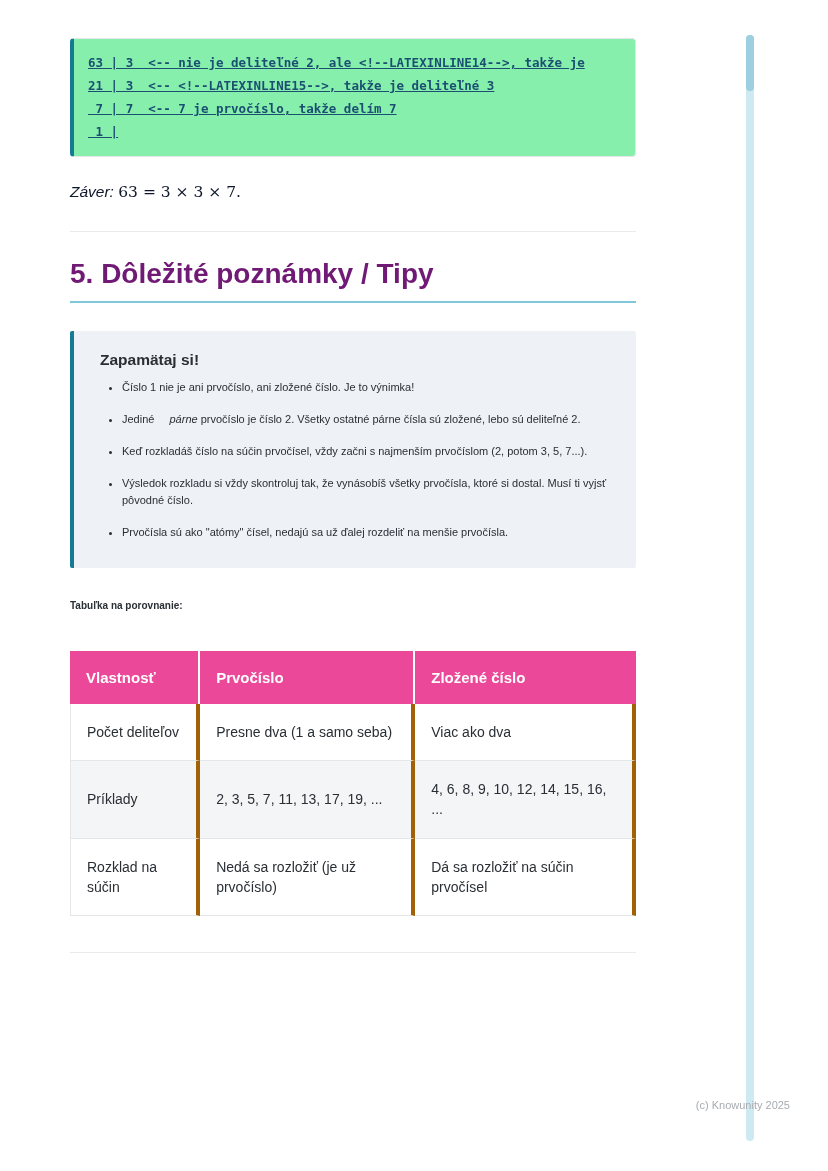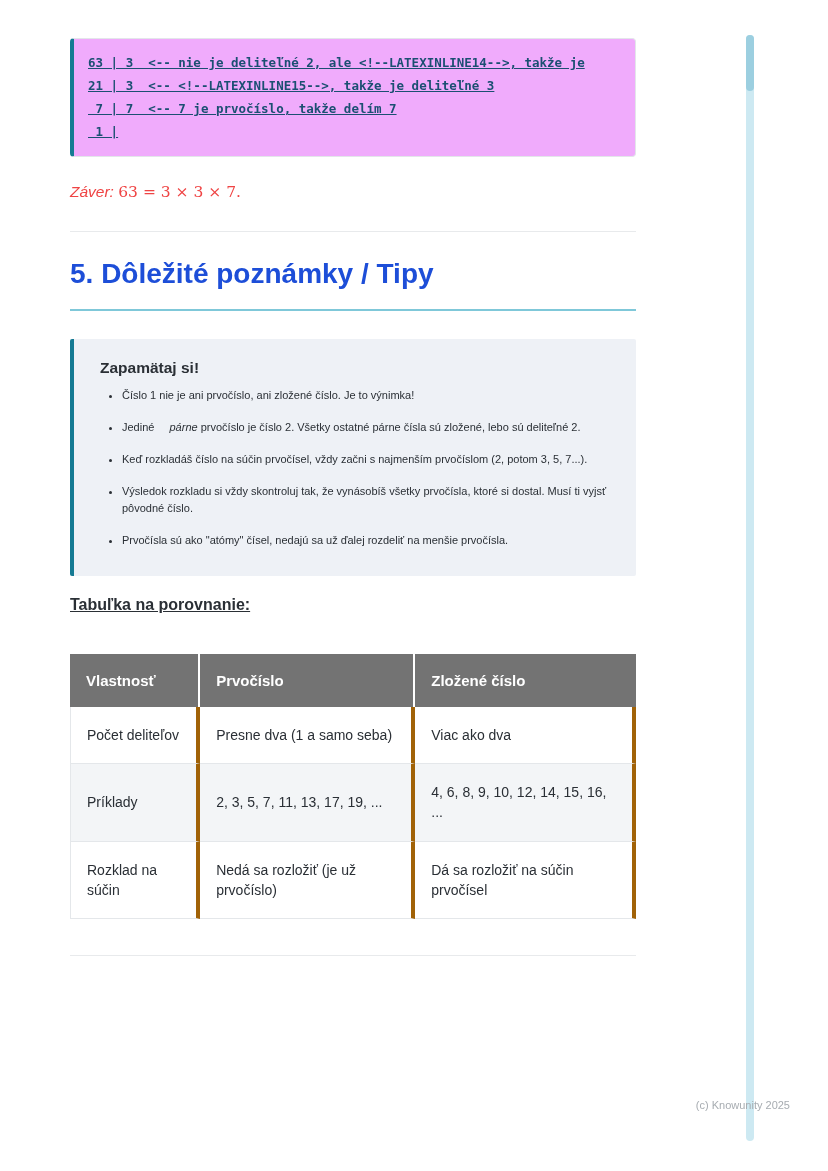--- a/index.html
+++ b/index.html
@@ -6,75 +6,75 @@
   html,body { background:#ffffff; }
   body {
     width:828px; height:1171px; position:relative; overflow:hidden;
     font-family:"Liberation Sans", sans-serif; color:#2a2f35;
   }
   .page { position:absolute; left:70px; top:0; width:566px; }
 
   
   .codeblock {
     margin-top:38px;
-    background:#f0abfc;
+    background:#86efac;
     border:1px solid #e3e6ea;
     border-left:4px solid #157a93;
     border-radius:4px;
     padding:12px 14px;
     overflow:hidden;
   }
   .codeline {
     font-family:"DejaVu Sans Mono", monospace;
     font-size:12.5px; font-weight:bold; color:#1b4f72;
     line-height:1.85; white-space:pre;
     text-decoration:underline;
   }
 
   
-  .conclusion { margin-top:26px; font-size:15.5px; color:#ef4444; }
+  .conclusion { margin-top:26px; font-size:15.5px; color:#0f172a; }
   .conclusion em { font-style:italic; }
   .conclusion .math { font-family:"DejaVu Serif", serif; }
 
   hr.divider {
     border:none; border-top:1px solid #e8eaec; margin-top:30px;
   }
 
   h2.section-heading {
     margin-top:26px;
-    font-size:28px; font-weight:bold; color:#1d4ed8;
-    padding-bottom:19px;
+    font-size:28px; font-weight:bold; color:#701a75;
+    padding-bottom:11px;
     border-bottom:2px solid #7fc8d9;
   }
 
   
   .callout {
     margin-top:28px;
     background:#eef1f6;
     border-left:4px solid #157a93;
     border-radius:2px;
     padding:20px 26px 12px 26px;
   }
   .callout-title { font-weight:bold; font-size:15.5px; margin-bottom:10px; }
   .callout ul { list-style:disc; padding-left:22px; }
   .callout li { font-size:11px; line-height:1.55; margin-bottom:15px; }
   .callout li em { font-style:italic;margin-left:12px; }
 
-  .table-caption { margin-top:20px; font-weight:bold; font-size:16px;text-decoration:underline; }
+  .table-caption { margin-top:32px; font-weight:bold; font-size:10px; }
 
   table.compare {
     margin-top:40px; width:100%;
     border-collapse:separate; border-spacing:0;
     font-size:14px;
   }
   table.compare col.c1 { width:23%; }
   table.compare col.c2 { width:38%; }
   table.compare col.c3 { width:39%; }
   table.compare th {
-    background:#737373; color:#ffffff; font-weight:bold; font-size:15px;
+    background:#ec4899; color:#ffffff; font-weight:bold; font-size:15px;
     text-align:left; padding:18px 16px;
     border-right:2px solid #ffffff;
   }
   table.compare th:last-child { border-right:none; }
   table.compare td {
     padding:18px 16px; line-height:1.45; vertical-align:middle;
     border-bottom:1px solid #e4e7ea;
     border-right:4px solid #a16207;
     background:#ffffff;
   }

